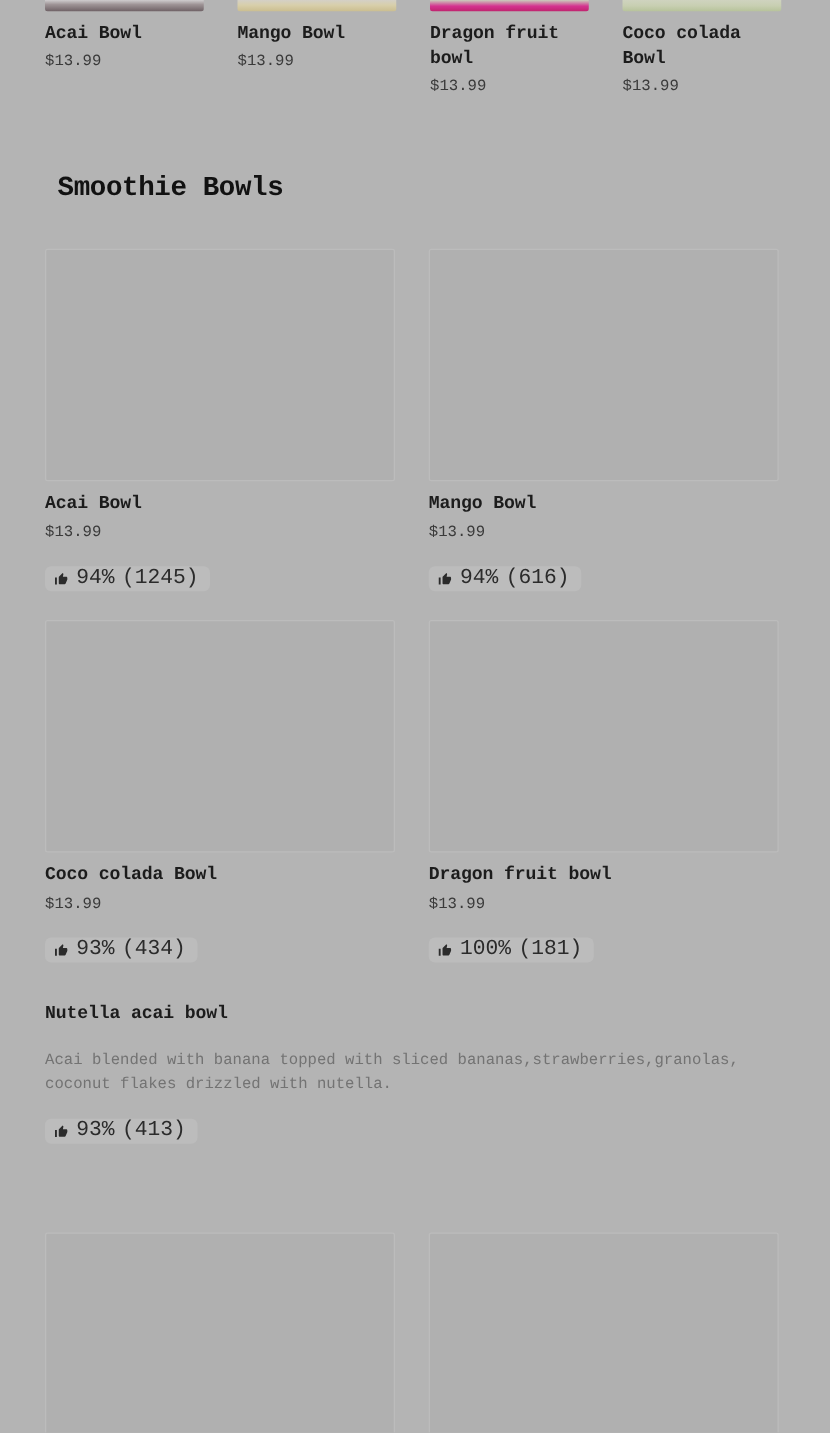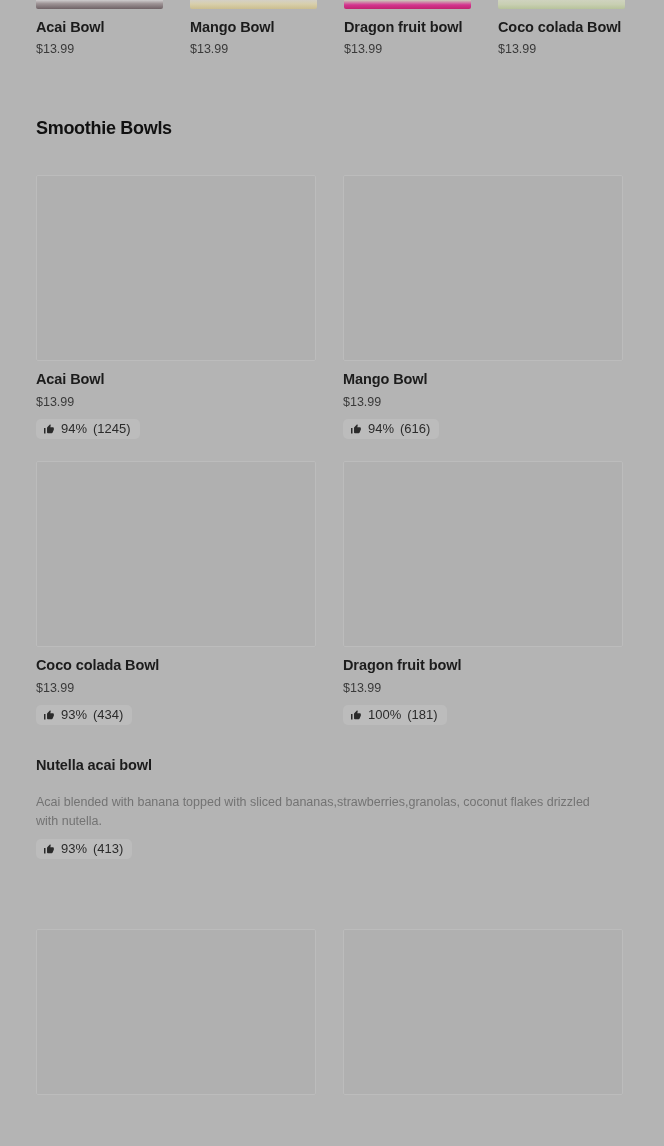--- a/index.html
+++ b/index.html
@@ -12,20 +12,21 @@
     background: #b4b4b4;
     font-family: "Liberation Sans", sans-serif;
     color: #1f1f1f;
     -webkit-font-smoothing: antialiased;
   }
   .page {
     position: relative;
     width: 664px;
     height: 1146px;
     overflow: hidden;
+    font-family: Liberation Mono, monospace;
   }
 
   
   .top-row {
     display: flex;
     gap: 0;
     padding: 0 36px;
     position: relative;
   }
   .top-card {
@@ -54,25 +55,26 @@
   }
   .top-price {
     font-size: 12.5px;
     line-height: 17px;
     color: #3a3a3a;
     margin-top: 4px;
   }
 
   
   .section-heading {
-    font-size: 18px;
+    font-size: 22px;
     font-weight: 700;
     letter-spacing: -0.3px;
     color: #111;
     padding: 0 36px;
+    margin-left: 10px;
   }
 
   
   .grid {
     display: flex;
     flex-wrap: wrap;
     padding: 0 36px;
     column-gap: 27px;
     row-gap: 0;
   }
@@ -112,22 +114,22 @@
     max-width: 575px;
   }
 
   .rating {
     display: inline-flex;
     align-items: center;
     gap: 6px;
     background: #bcbcbc;
     border-radius: 5px;
     padding: 3px 9px 3px 7px;
-    margin-top: 8px;
-    font-size: 13px;
+    margin-top: 18px;
+    font-size: 17px;
     line-height: 14px;
     color: #2b2b2b;
   }
   .rating svg { display: block; }
 
   .spacer-24 { height: 24px; }
   .spacer-36 { height: 36px; }
   .spacer-46 { height: 46px; }
   .spacer-60 { height: 60px; }
 </style>

